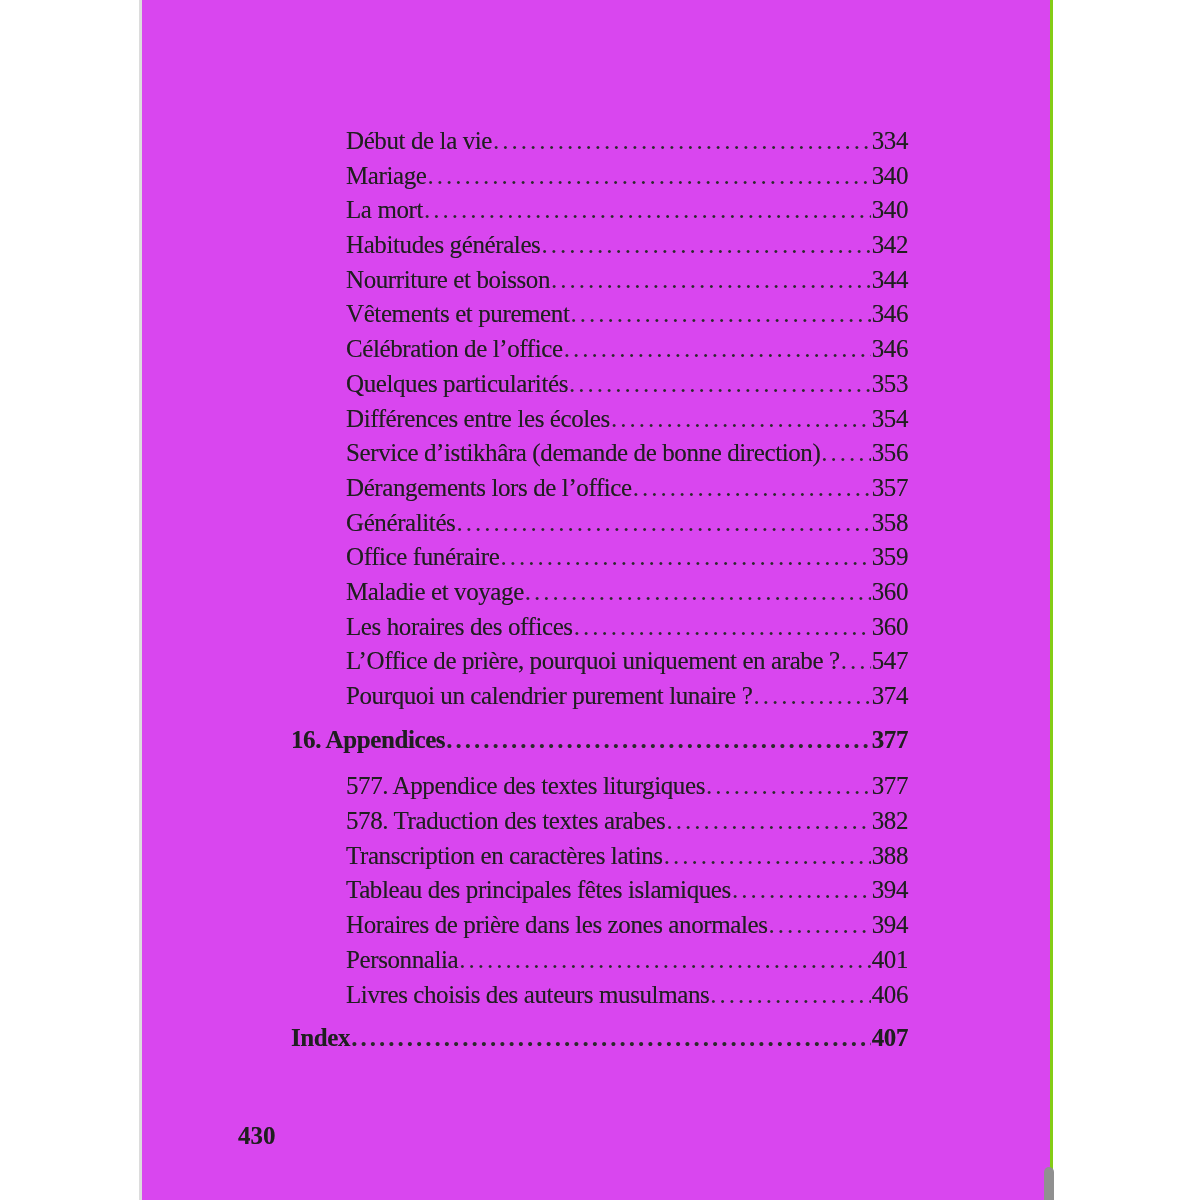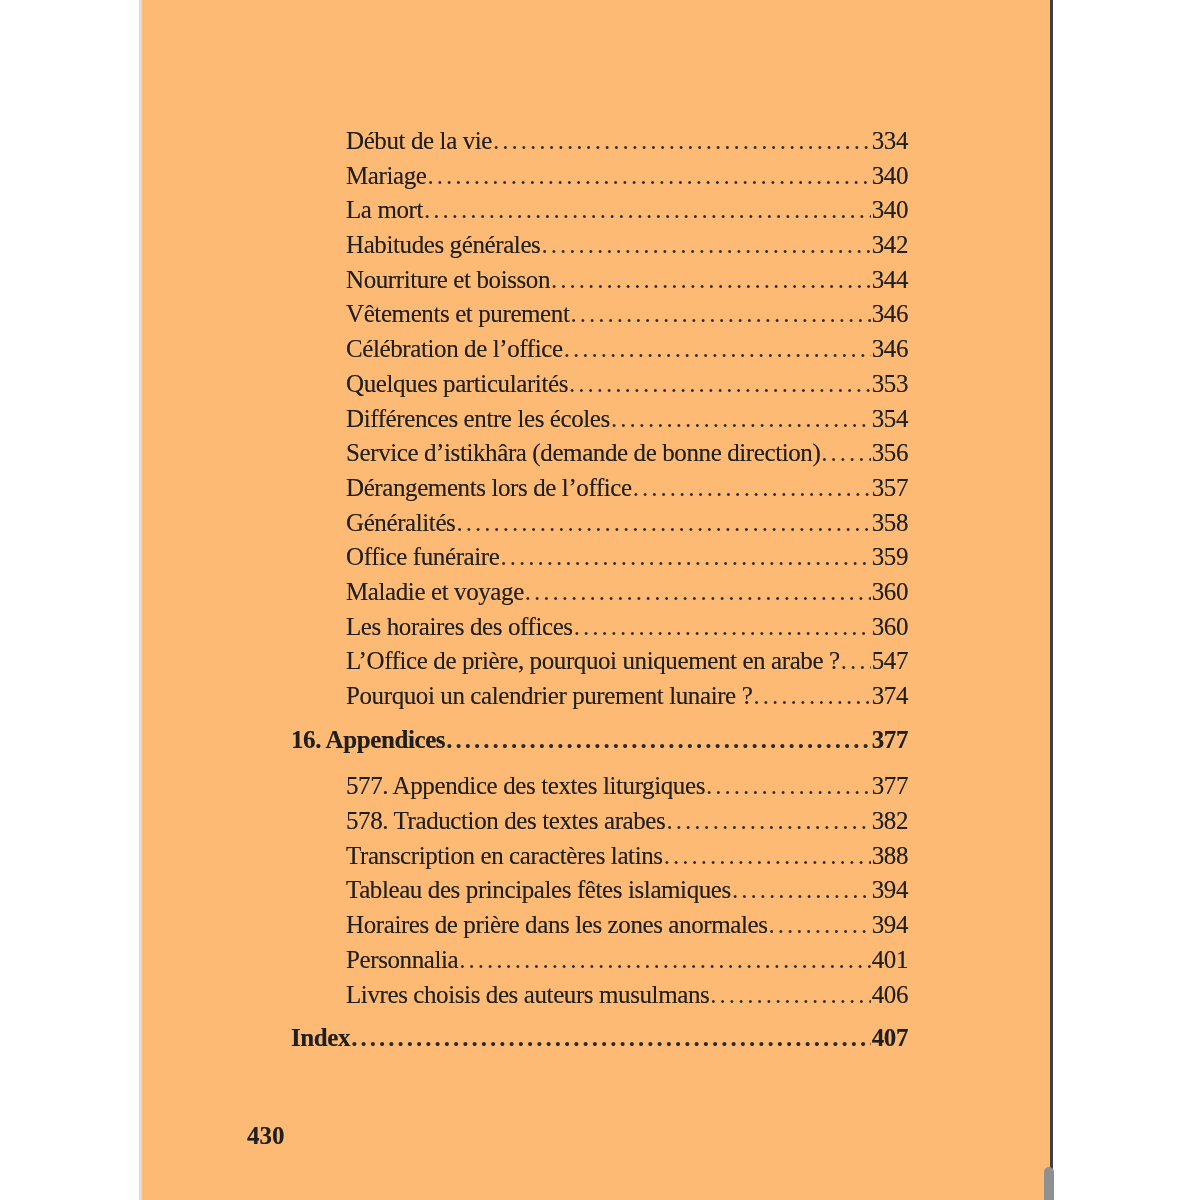--- a/index.html
+++ b/index.html
@@ -12,22 +12,22 @@
     font-family: "Liberation Serif", "DejaVu Serif", serif;
   }
   .book-page {
     position: absolute;
     left: 139px;
     top: 0;
     width: 914px;
     height: 1200px;
     box-sizing: border-box;
     border-left: 3px solid #dcdcdc;
-    border-right: 3px solid #404040;
-    background: #fdba74;
+    border-right: 3px solid #84cc16;
+    background: #d946ef;
   }
   .toc-list {
     padding-top: 124px;
     margin-left: 149px;
     margin-right: 142px;
     color: #1f1f1f;
     font-size: 25px;
     letter-spacing: -0.4px;
   }
   .toc-row {
@@ -62,21 +62,21 @@
     content: "...................................................................................................................................";
     letter-spacing: 3px;
     color: #2a2a2a;
   }
   .toc-page {
     flex: 0 0 auto;
     text-shadow: 0 0 0.6px rgba(30,30,30,0.45);
   }
   .page-number {
     position: absolute;
-    left: 105px;
+    left: 96px;
     top: 1122px;
     font-size: 25px;
     font-weight: bold;
     color: #1f1f1f;
     text-shadow: 0 0 0.6px rgba(30,30,30,0.45);
   }
   .scrollbar-thumb {
     position: absolute;
     left: 1044px;
     top: 1167px;

